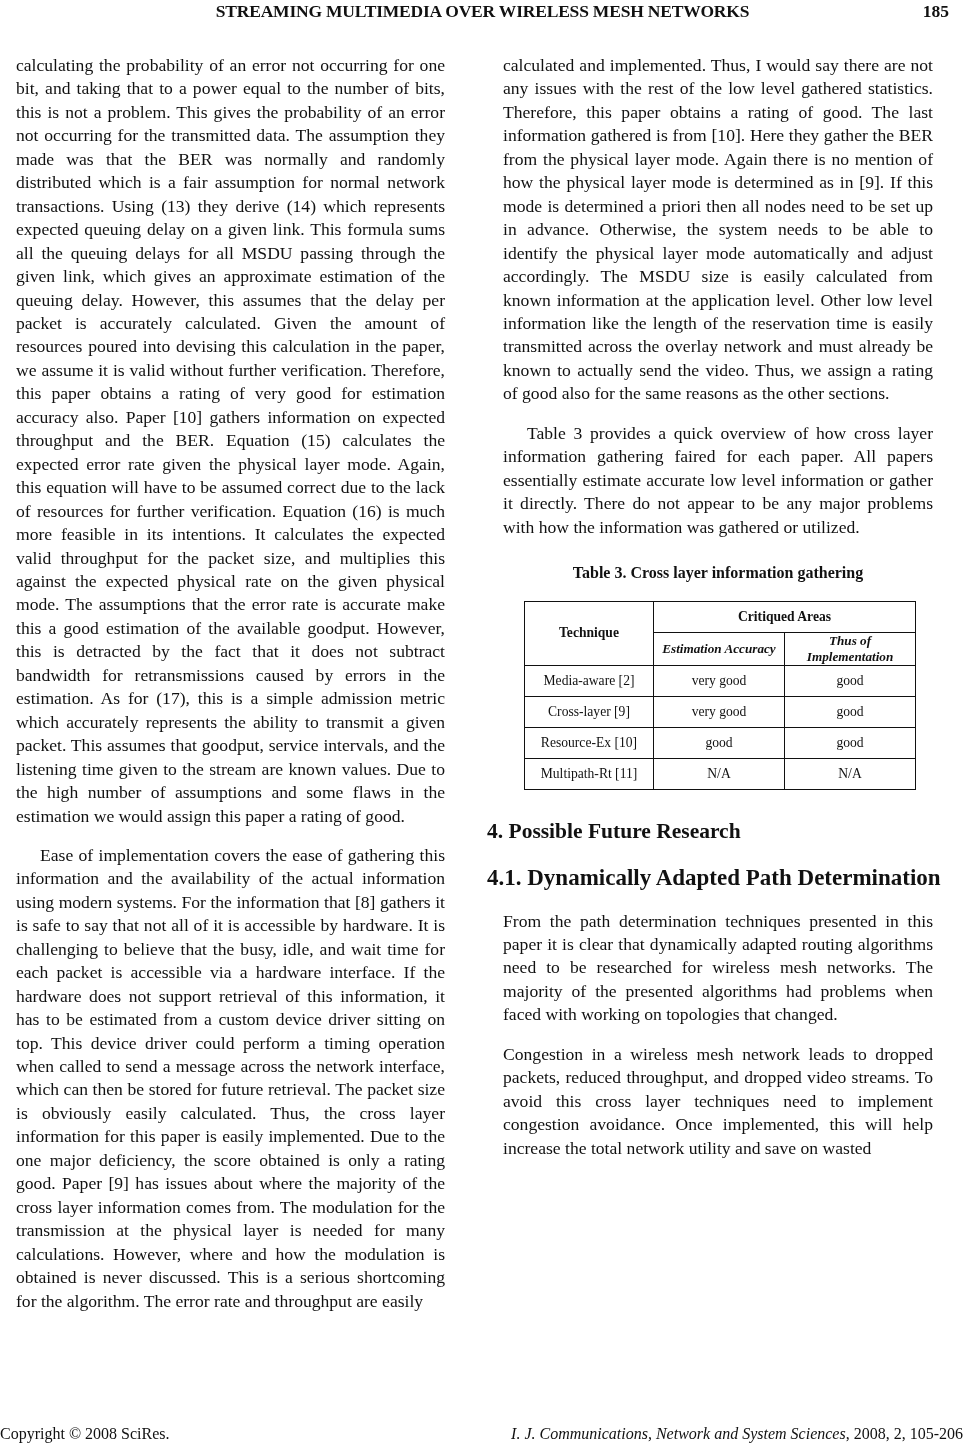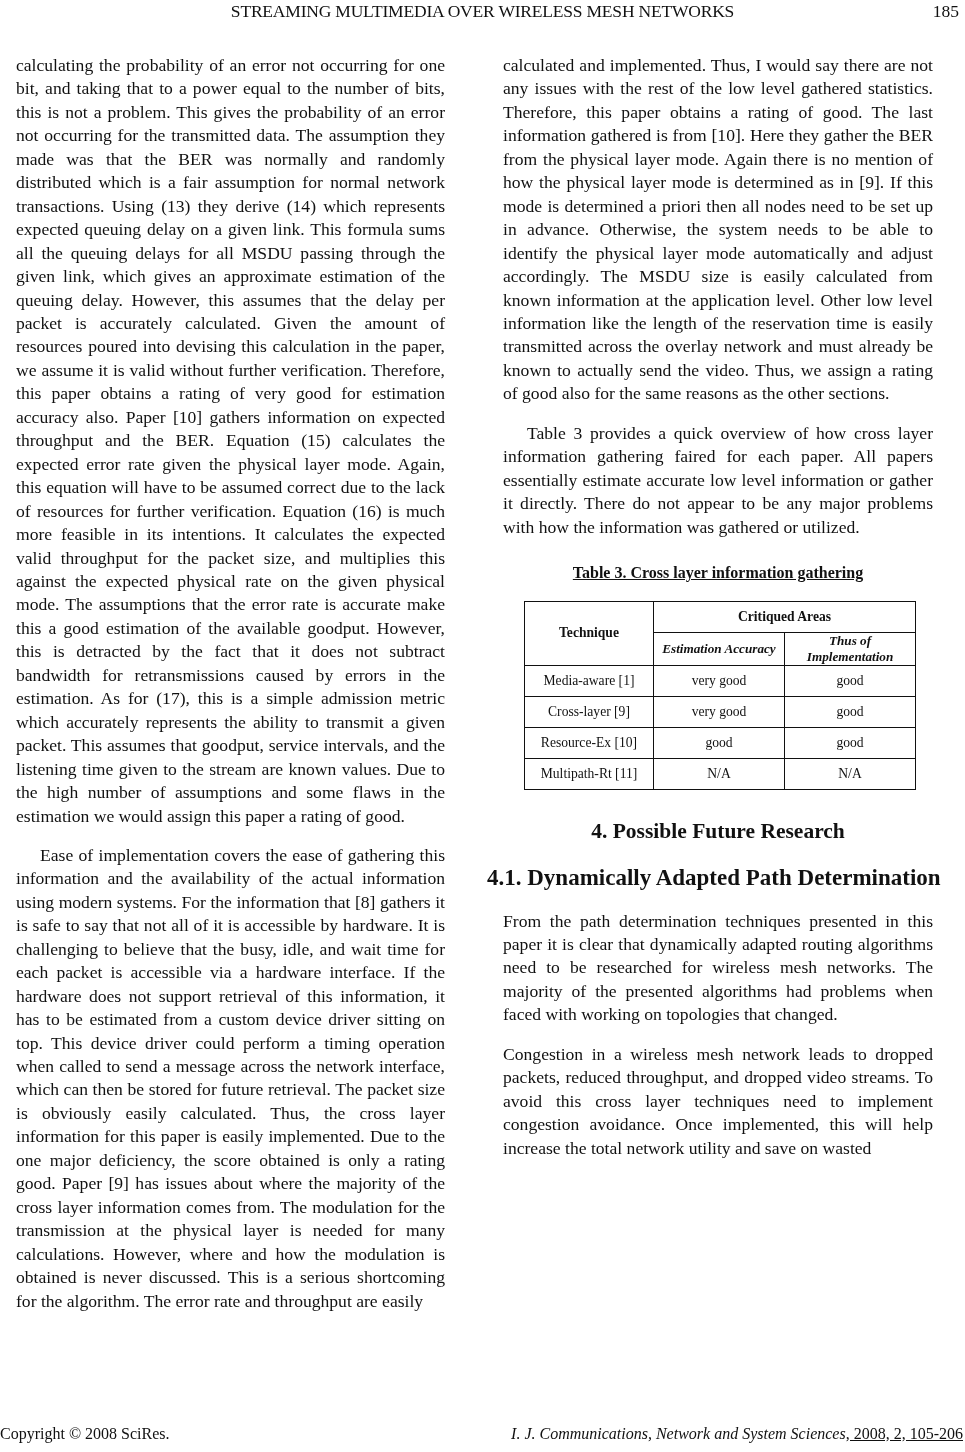--- a/index.html
+++ b/index.html
@@ -1,37 +1,37 @@
 <!DOCTYPE html>
 <html><head>
 <meta charset="utf-8">
 <style>
   html, body { margin: 0; padding: 0; background: #ffffff; }
   body { width: 965px; height: 1452px; position: relative; overflow: hidden;
          font-family: "Liberation Serif", "DejaVu Serif", serif; color: #111; }
-  .header { position: absolute; top: 0; left: 0; width: 965px; height: 24px; font-size: 17.5px; line-height: 22px; }
+  .header { position: absolute; top: 0; left: 0; width: 965px; height: 24px; font-size: 17.5px; line-height: 22px; font-weight: bold; }
   .header .title { position: absolute; left: 0; width: 965px; text-align: center; letter-spacing: -0.2px; }
-  .header .pageno { position: absolute; right: 6px; top: 0; }
+  .header .pageno { position: absolute; right: 16px; top: 0; }
   .col { position: absolute; font-size: 17.6px; line-height: 23.45px; text-align: justify; }
   .col.left { left: 0; top: 38px; width: 461px; }
   .col.right { left: 487px; top: 38px; width: 462px; }
   .col p { margin: 16px; }
   .col p.indent { text-indent: 24px; }
-  .caption { text-align: center; font-weight: bold; font-size: 16px; margin: 22px 0 16px 0; text-decoration: underline; }
+  .caption { text-align: center; font-weight: bold; font-size: 16px; margin: 22px 0 16px 0; }
   table.t3 { border-collapse: collapse; margin: 0 auto 0 37px; font-size: 13.6px; }
   table.t3 td, table.t3 th { border: 1.5px solid #111; text-align: center; padding: 0; }
   table.t3 th { font-weight: bold; }
   table.t3 th.sub { font-style: italic; font-size: 13.2px; line-height: 16px; height: 32px; }
   table.t3 td { height: 30px; }
-  h2.sec { font-size: 21.5px; font-weight: bold; margin: 28px 0 22px 0; text-align: center; line-height: 26px; }
+  h2.sec { font-size: 21.5px; font-weight: bold; margin: 28px 0 22px 0; text-align: left; line-height: 26px; }
   h3.sub { font-size: 23px; font-weight: bold; margin: 22px 0 20px 0; text-align: left; line-height: 24px; }
   .footer { position: absolute; top: 1424px; left: 0; width: 965px; font-size: 16px; line-height: 20px; }
   .footer .copy { position: absolute; left: 0; }
   .footer .journal { position: absolute; right: 2px; font-style: italic; }
-  .footer .journal .plain { font-style: normal; text-decoration: underline; }
+  .footer .journal .plain { font-style: normal; }
 </style>
 </head>
 <body>
 
 <div class="header">
   <span class="title">STREAMING MULTIMEDIA OVER WIRELESS MESH NETWORKS</span>
   <span class="pageno">185</span>
 </div>
 
 <div class="col left">
@@ -48,21 +48,21 @@
     <tbody>
         <tr>
       <th rowspan="2" style="width:128px;">Technique</th>
       <th colspan="2" style="height:30px;">Critiqued Areas</th>
     </tr>
     <tr>
       <th class="sub" style="width:130px;">Estimation Accuracy</th>
       <th class="sub" style="width:130px;">Thus of Implementation</th>
     </tr>
     <tr>
-      <td>Media-aware [1]</td>
+      <td>Media-aware [2]</td>
       <td>very good</td>
       <td>good</td>
     </tr>
     <tr>
       <td>Cross-layer [9]</td>
       <td>very good</td>
       <td>good</td>
     </tr>
     <tr>
       <td>Resource-Ex [10]</td>

